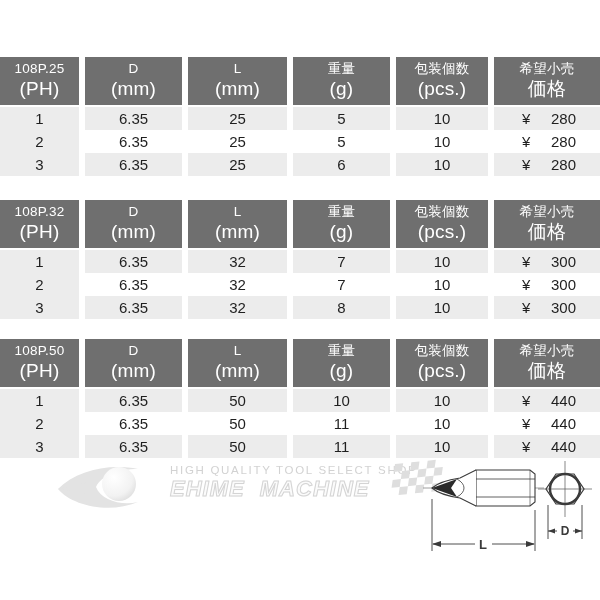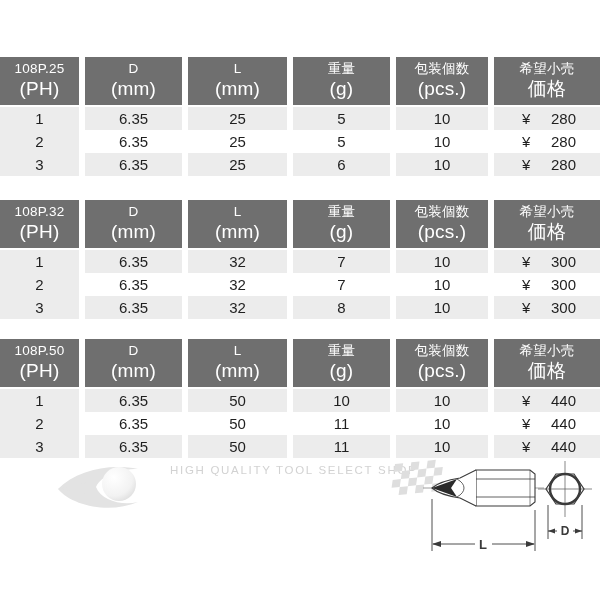--- a/index.html
+++ b/index.html
@@ -253,20 +253,21 @@
             <stop offset="0.65" stop-color="#f2f2f2"></stop>
             <stop offset="1" stop-color="#d7d7d7"></stop>
           </radialGradient>
         </defs>
         <path d="M2 29 C 20 11, 52 3, 82 9 C 62 9, 45 16, 40 27 C 45 40, 65 46, 82 42 C 54 54, 16 46, 2 29 Z" fill="#e3e3e3"></path>
         <path d="M2 29 L 34 22 L 34 34 Z" fill="#e3e3e3"></path>
         <circle cx="63" cy="24" r="17" fill="url(#sphereGrad)"></circle>
       </svg>
       <div class="logo-text">
         <div class="logo-tagline">HIGH QUALITY TOOL SELECT SHOP</div>
+        <div class="logo-brand">EHIME MACHINE</div>
       </div>
       <svg class="flag" width="62" height="48" viewBox="0 0 62 48">
         <g transform="translate(8,6) skewX(-14) rotate(-6)" fill="#dedede">
           <rect x="0" y="0" width="8" height="8"></rect>
             <rect x="16" y="0" width="8" height="8"></rect>
             <rect x="32" y="0" width="8" height="8"></rect>
           <rect x="8" y="8" width="8" height="8"></rect>
             <rect x="24" y="8" width="8" height="8"></rect>
             <rect x="40" y="8" width="8" height="8"></rect>
           <rect x="0" y="16" width="8" height="8"></rect>

